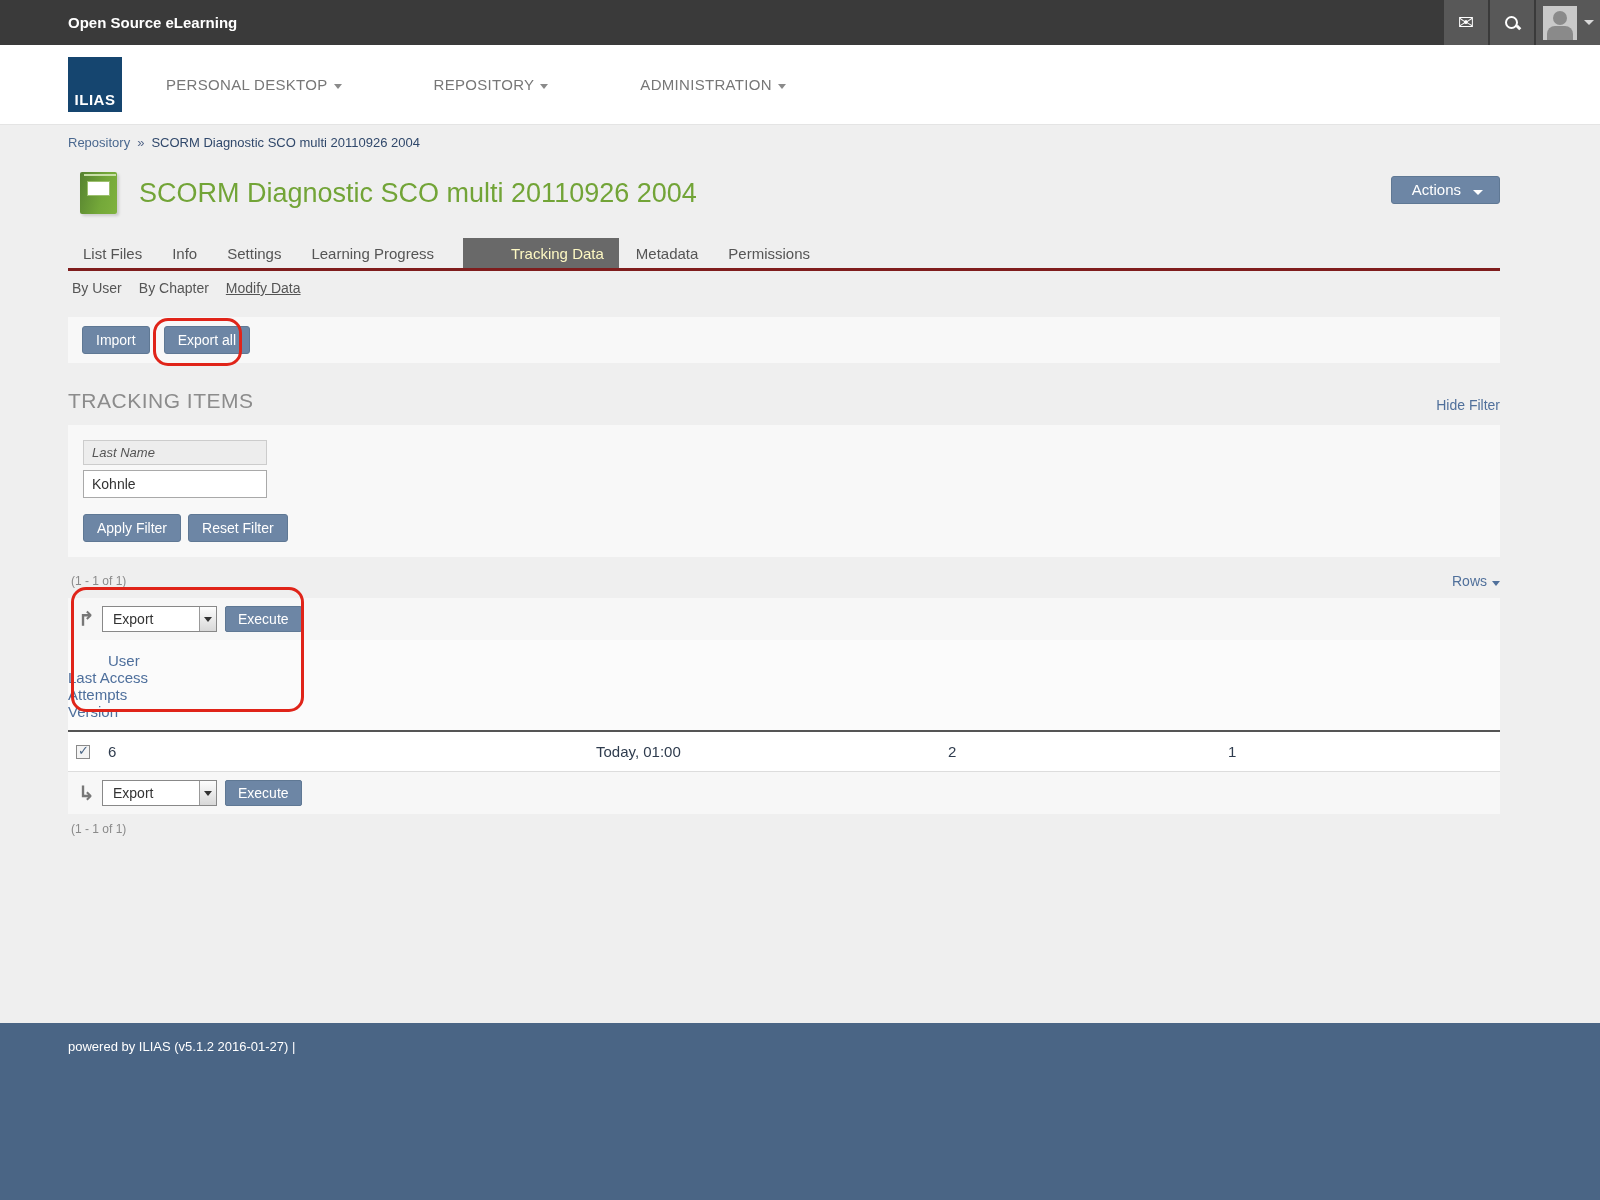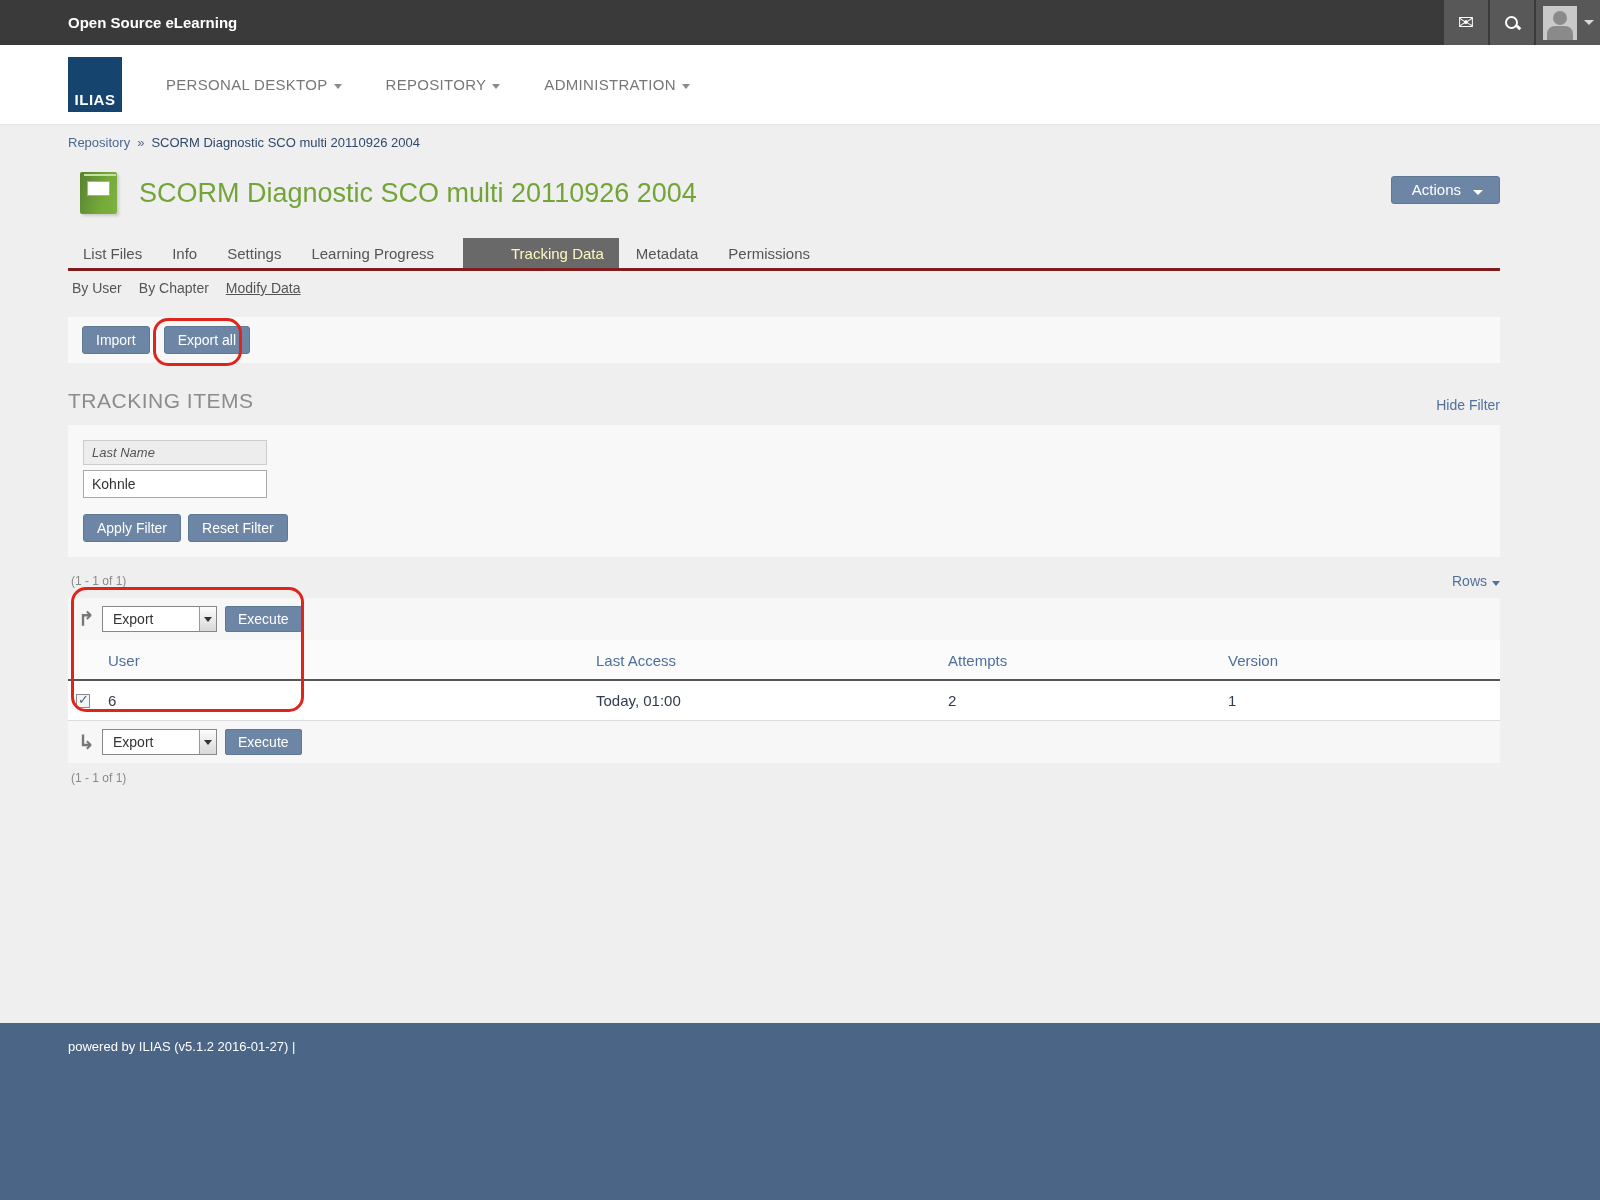--- a/index.html
+++ b/index.html
@@ -25,21 +25,21 @@
   .avatar::after { content:""; position:absolute; left:4px; top:20px; width:26px; height:18px;
                    background:#8a8a8a; border-radius:8px 8px 0 0; }
   .caret { display:inline-block; width:0; height:0; border-left:5px solid transparent;
            border-right:5px solid transparent; border-top:5px solid #d9d9d9; margin-left:7px; }
 
   
   .mainheader { height:80px; background:#fff; display:flex; align-items:center; border-bottom:1px solid #e4e4e4; }
   .logo { width:54px; height:55px; background:#15456f; color:#fff; font-weight:bold; font-size:15px;
           display:flex; align-items:flex-end; justify-content:center; padding-bottom:4px;
           margin-left:68px; letter-spacing:0.5px; cursor:pointer; }
-  .navmenu { display:flex; margin-left:32px; }
+  .navmenu { display:flex; margin-left:32px;gap:48px; }
   .nav-item { color:#777; font-size:15px; letter-spacing:0.3px; margin-right:20px; padding:10px 12px;
               cursor:pointer; white-space:nowrap; }
   .nav-caret { display:inline-block; width:0; height:0; border-left:4px solid transparent;
                border-right:4px solid transparent; border-top:5px solid #8a8a8a; margin-left:6px; vertical-align:middle; }
 
   .container { width:1432px; margin-left:68px; position:relative; }
   .main { min-height:898px; }
 
   
   .breadcrumb { padding-top:10px; font-size:13px; color:#666; }
@@ -97,21 +97,21 @@
   .cmd-row { display:flex; align-items:center; padding:8px 0 8px 10px; background:#f7f7f7; }
   .turn-arrow { font-size:20px; color:#777; width:24px; font-weight:bold; }
   .select-wrap { display:flex; width:115px; height:26px; border:1px solid #888; background:#fff;
                  align-items:center; cursor:pointer; margin-right:8px; }
   .select-value { flex:1; font-size:14px; color:#333; padding-left:10px; }
   .select-caretbox { width:17px; height:24px; border-left:1px solid #999;
                      background:linear-gradient(#fdfdfd,#d8d8d8); display:flex; align-items:center; justify-content:center; }
   .select-caretbox .caret { border-top-color:#333; border-left-width:4px; border-right-width:4px; margin:0; }
   .exec-btn { background:#6d86a5; border:1px solid #5f7894; color:#fff; font-size:14px;
               padding:4px 12px; border-radius:2px; cursor:pointer; }
-  .head-row { display:flex; padding:12px 0 10px; border-bottom:2px solid #555; background:#fbfbfb; }
+  .head-row { display:flex; padding:12px 0 10px; border-bottom:2px solid #555; background:#fbfbfb;flex-direction:column; }
   .hc { font-size:15px; color:#4e6f9c; cursor:pointer; }
   .hc1 { width:528px; padding-left:40px; }
   .hc2 { width:352px; }
   .hc3 { width:280px; }
   .data-row { display:flex; align-items:center; padding:11px 0; border-bottom:1px solid #ddd; background:#fff; position:relative; }
   .dc { font-size:15px; color:#2f3c4e; }
   .dc1 { width:528px; padding-left:40px; }
   .dc2 { width:352px; }
   .dc3 { width:280px; }
   .checkbox { position:absolute; left:8px; width:14px; height:14px; border:1px solid #8a8a8a;

